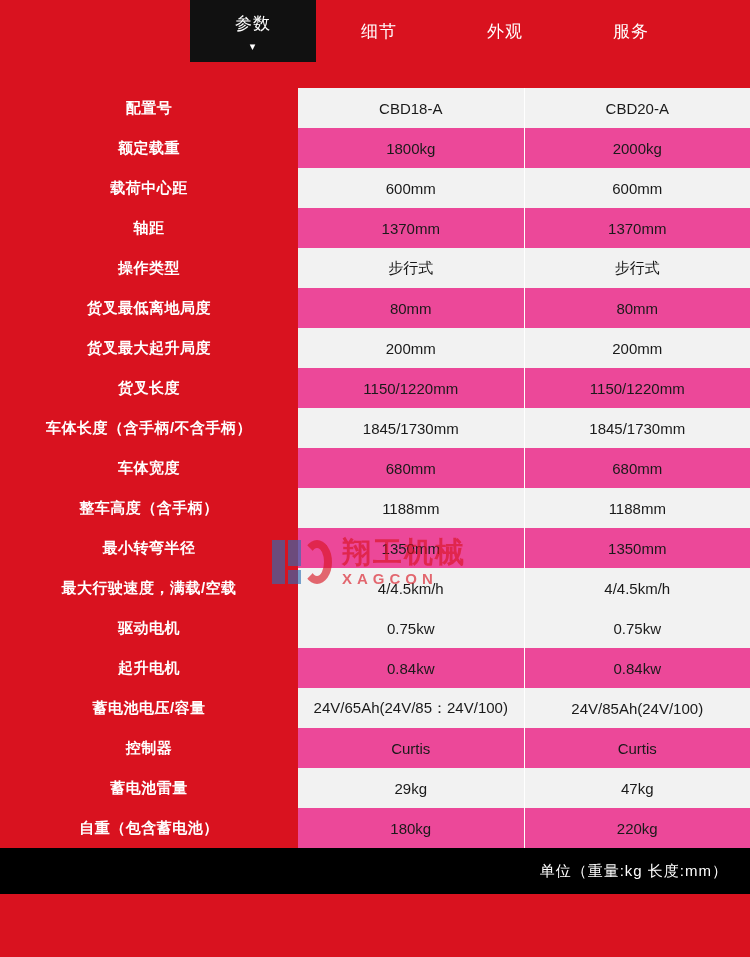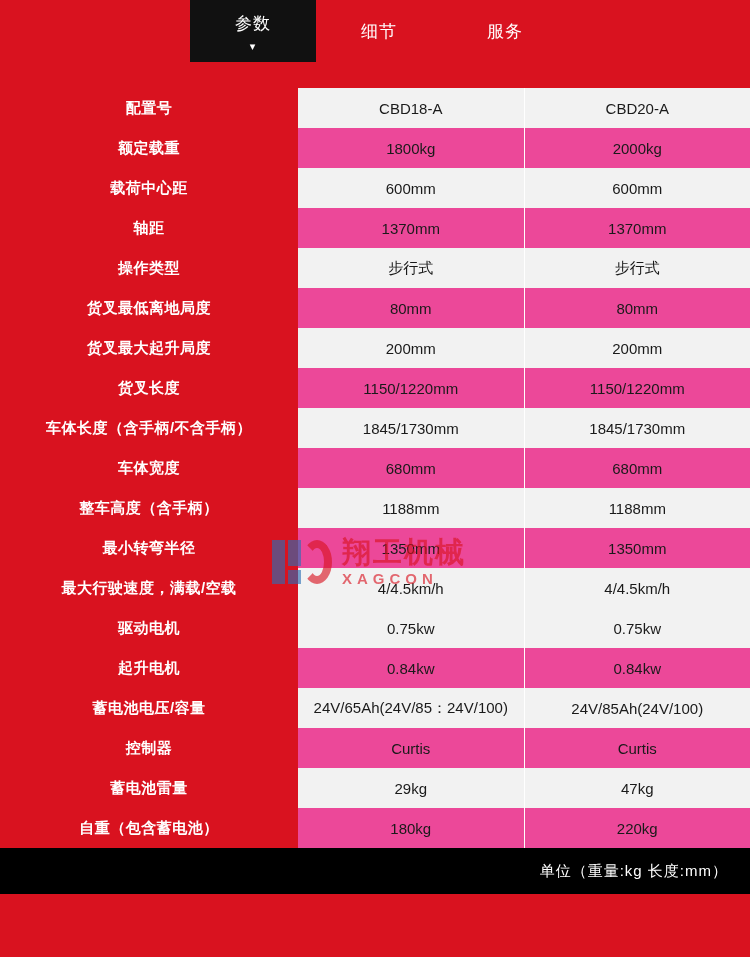--- a/index.html
+++ b/index.html
@@ -163,20 +163,23 @@
 
     <div class="tab active">
       <span>参数</span>
       <span class="chev">▾</span>
     </div>
 
     <div class="tab">
       <span>细节</span>
     </div>
 
+    <div class="tab">
+      <span>外观</span>
+    </div>
 
     <div class="tab">
       <span>服务</span>
     </div>
 
     <div class="tab-rest"></div>
   </div>
 
   <div class="table-wrap">
     <table class="spec">

